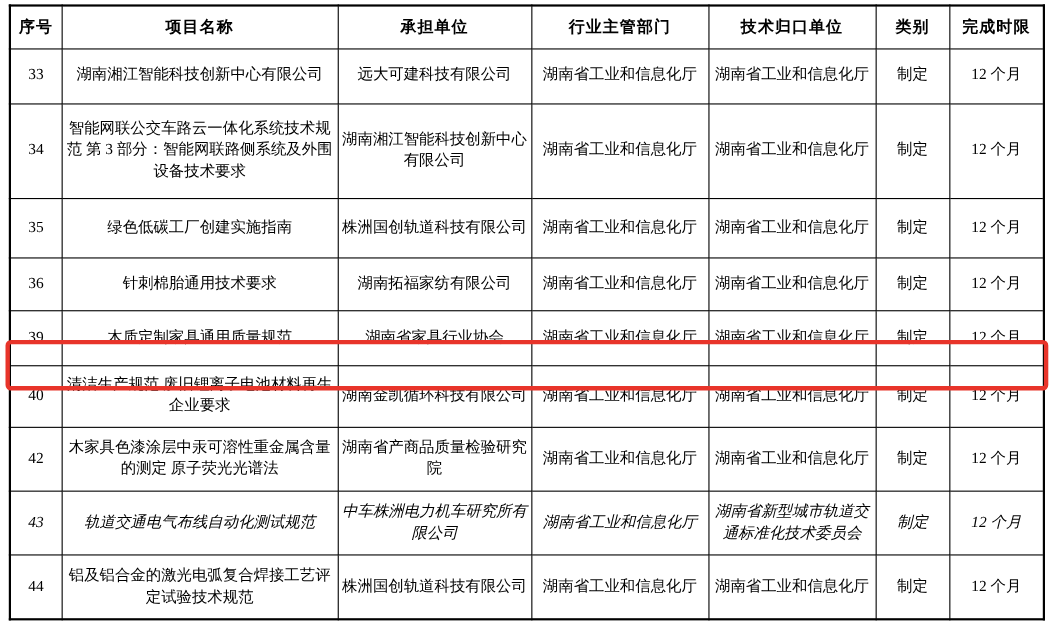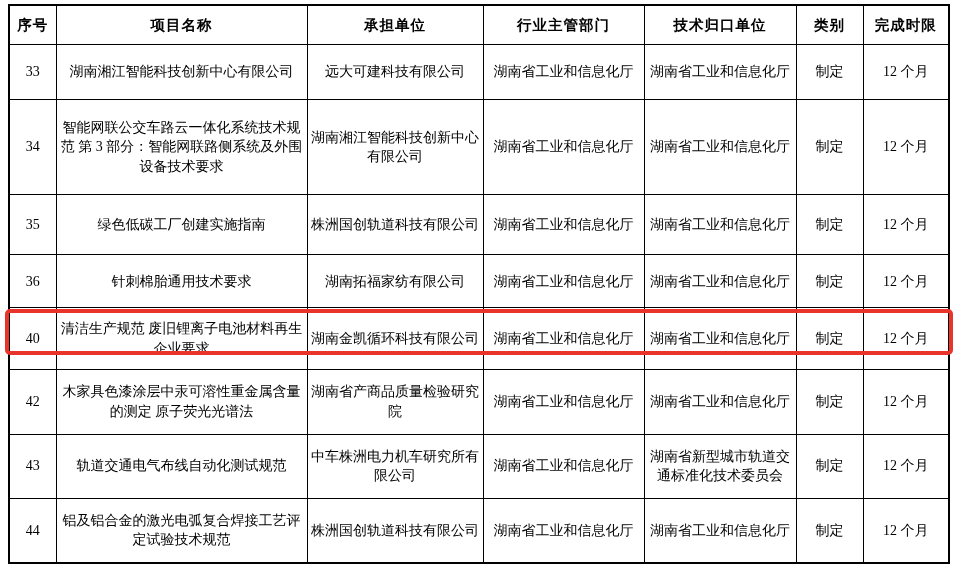--- a/index.html
+++ b/index.html
@@ -98,39 +98,48 @@
         </tr>
         <tr style="height: 36px; margin-top: 15px;">
           <td>36</td>
           <td>针刺棉胎通用技术要求</td>
           <td>湖南拓福家纺有限公司</td>
           <td>湖南省工业和信息化厅</td>
           <td>湖南省工业和信息化厅</td>
           <td>制定</td>
           <td>12 个月</td>
         </tr>
+        <tr class="highlighted" style="height: 38px;">
+          <td>39</td>
+          <td>木质定制家具通用质量规范</td>
+          <td>湖南省家具行业协会</td>
+          <td>湖南省工业和信息化厅</td>
+          <td>湖南省工业和信息化厅</td>
+          <td>制定</td>
+          <td>12 个月</td>
+        </tr>
         <tr style="height: 42px;">
           <td>40</td>
           <td>清洁生产规范 废旧锂离子电池材料再生企业要求</td>
           <td>湖南金凯循环科技有限公司</td>
           <td>湖南省工业和信息化厅</td>
           <td>湖南省工业和信息化厅</td>
           <td>制定</td>
           <td>12 个月</td>
         </tr>
         <tr style="height: 44px;">
           <td>42</td>
           <td>木家具色漆涂层中汞可溶性重金属含量的测定 原子荧光光谱法</td>
           <td>湖南省产商品质量检验研究院</td>
           <td>湖南省工业和信息化厅</td>
           <td>湖南省工业和信息化厅</td>
           <td>制定</td>
           <td>12 个月</td>
         </tr>
-        <tr style="height: 44px;">
+        <tr style="height: 44px; font-style: italic;">
           <td>43</td>
           <td>轨道交通电气布线自动化测试规范</td>
           <td>中车株洲电力机车研究所有限公司</td>
           <td>湖南省工业和信息化厅</td>
           <td>湖南省新型城市轨道交通标准化技术委员会</td>
           <td>制定</td>
           <td>12 个月</td>
         </tr>
         <tr style="height: 44px;">
           <td>44</td>

